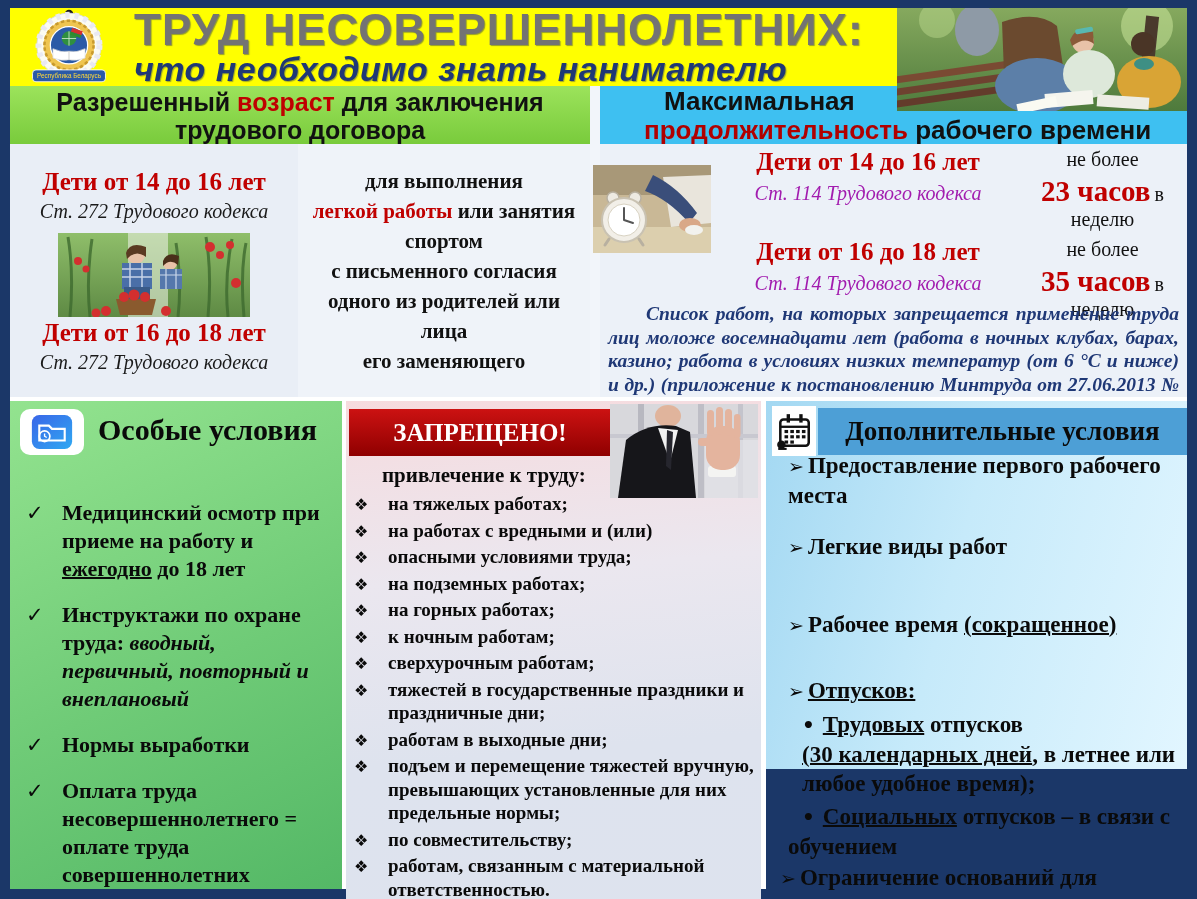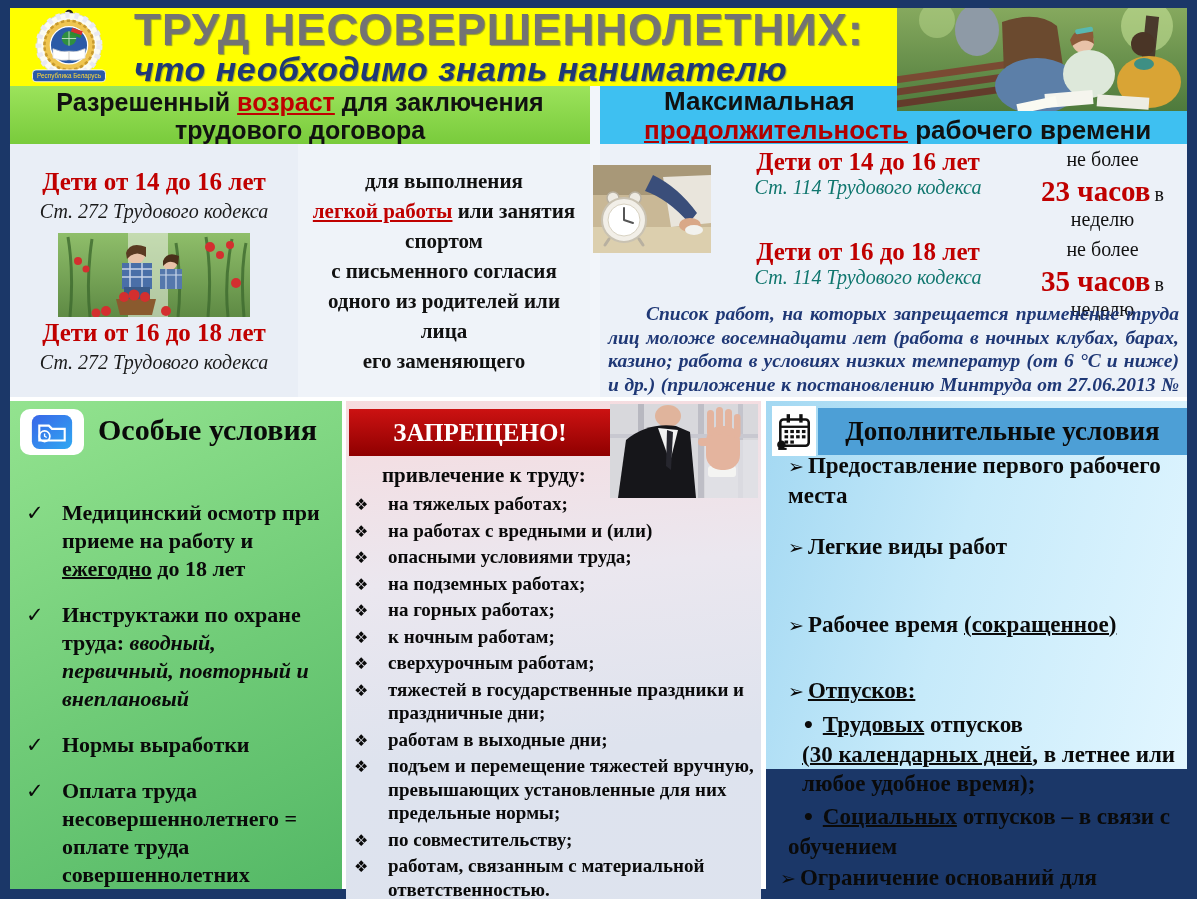--- a/index.html
+++ b/index.html
@@ -12,40 +12,40 @@
   .title1{font-family:"Liberation Sans",sans-serif;font-weight:700;font-size:44px;line-height:44px;
           color:#737373;letter-spacing:1px;text-shadow:1px 1px 1px rgba(20,40,90,.45);white-space:nowrap;}
   .title2{font-family:"Liberation Sans",sans-serif;font-weight:700;font-style:italic;font-size:34px;
           line-height:34px;color:#1F3876;letter-spacing:.5px;text-shadow:1px 1px 1px rgba(20,40,90,.4);white-space:nowrap;}
   .photo-teens{position:absolute;left:897px;top:8px;width:290px;height:103px;z-index:5;}
   
   .gap-top{position:absolute;left:590px;top:86px;width:10px;height:311px;background:#F2F5FA;}
   .panel-age{position:absolute;left:10px;top:86px;width:580px;height:311px;background:#E9EEF6;}
   .age-header{position:absolute;left:0;top:0;width:100%;height:58px;background:linear-gradient(180deg,#9CE35B,#79CB3C);
               text-align:center;font-family:"Liberation Sans",sans-serif;font-weight:700;font-size:25px;line-height:28px;color:#111;padding-top:2px;box-sizing:border-box;}
-  .red{color:#C00000;text-decoration:underline;}
+  .red{color:#C00000;}
   .age-body{position:absolute;left:0;top:58px;width:100%;height:253px;}
   .acol1{position:absolute;left:0;top:0;width:288px;height:100%;text-align:center;}
   .acol2{position:absolute;left:288px;top:0;width:292px;height:100%;background:#EFF3F9;
          display:flex;align-items:center;justify-content:center;text-align:center;}
   .gage{font-size:25px;font-weight:700;color:#C00000;margin-top:24px;}
   .glaw{font-size:20px;font-style:italic;color:#1a1a1a;margin-top:4px;}
   .photo-tomato{width:192px;height:84px;margin:10px auto 2px auto;}
   .cond{font-size:21px;font-weight:700;color:#111;line-height:30px;padding:0 6px;}
   .cond .bl{display:block;}
   .panel-hours{position:absolute;left:600px;top:86px;width:587px;height:311px;background:#ECF1F8;}
   .hours-header{position:absolute;left:0;top:0;width:100%;height:58px;background:#3EC0F1;
                 font-family:"Liberation Sans",sans-serif;font-weight:700;font-size:26px;line-height:29px;color:#111;box-sizing:border-box;padding:1px 0 0 64px;}
   .hours-header .l2{margin-left:-20px;}
   .hours-body{position:absolute;left:0;top:58px;width:100%;height:253px;}
   .photo-clock{position:absolute;left:-7px;top:21px;width:118px;height:88px;}
   .hrow{position:absolute;left:118px;width:469px;height:90px;}
   .hleft{position:absolute;left:0;top:0;width:300px;text-align:center;}
   .hage{font-size:25px;font-weight:700;color:#C00000;}
-  .hlaw{font-size:20px;font-style:italic;color:#0f766e;}
+  .hlaw{font-size:20px;font-style:italic;color:#a21caf;margin-top:6px;}
   .hright{position:absolute;left:300px;top:0;width:169px;text-align:center;}
   .hpre{font-size:20px;color:#111;}
   .hhours{font-size:29px;font-weight:700;color:#C00000;}
   .hunit{font-size:20px;color:#111;}
   .hnote{position:absolute;left:8px;top:158px;width:571px;font-size:19.5px;line-height:23.5px;
          font-weight:700;font-style:italic;color:#1F3876;text-align:justify;text-indent:38px;}
   
   .div-h{position:absolute;left:10px;top:397px;width:1177px;height:4px;background:#FFFFFF;}
   .div-v1{position:absolute;left:342px;top:401px;width:4px;height:488px;background:#FFFFFF;}
   .div-v2{position:absolute;left:761px;top:401px;width:5px;height:488px;background:#FFFFFF;}

